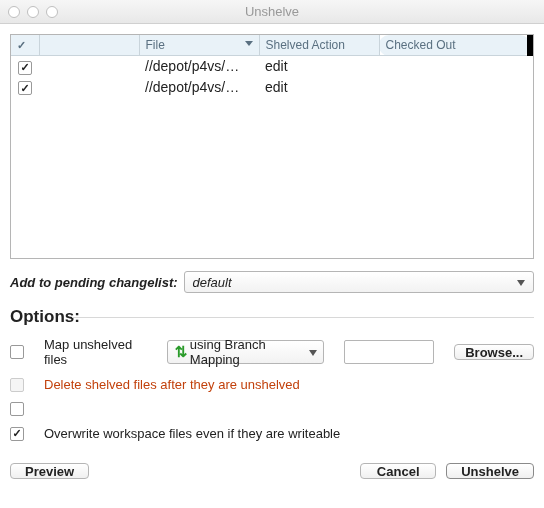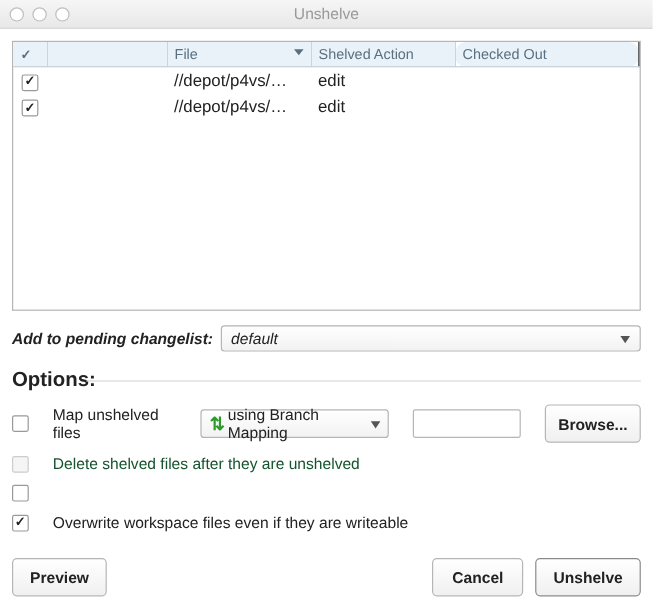--- a/index.html
+++ b/index.html
@@ -53,21 +53,21 @@
     color: #5a7081;
     font-weight: normal;
     font-size: 12px;
     text-align: left;
     padding: 3px 6px;
     border-right: 1px solid #c9d4db;
     border-bottom: 1px solid #c9d4db;
     position: relative;
     white-space: nowrap;
   }
-  thead th:last-child { border-right: 1px solid #000000; border-radius: 10px; }
+  thead th:last-child { border-right: 6px solid #000000; border-radius: 10px; }
   tbody td {
     padding: 2px 6px;
     font-size: 14px;
     white-space: nowrap;
     overflow: hidden;
     text-overflow: ellipsis;
   }
   .col-check { width: 28px; text-align: center; }
   .col-colour { width: 100px; }
   .col-file { width: 120px; }
@@ -139,21 +139,21 @@
     display: inline-flex;
     align-items: center;
     justify-content: center;
     font-size: 11px;
     line-height: 1;
     flex-shrink: 0;
   }
   .checkbox.checked::before { content: "✓"; color: #222; font-weight: bold; }
   .checkbox.disabled { border-color: #ccc; background: #f5f5f5; }
   .opt-label { font-size: 13px; }
-  .opt-label.disabled { color: #14532d; }
+  .opt-label.disabled { color: #c2410c; }
   .small-select {
     height: 24px;
     border: 1px solid #b5b5b5;
     border-radius: 3px;
     background: linear-gradient(#fff,#f2f2f2);
     display: flex;
     align-items: center;
     padding: 0 22px 0 6px;
     position: relative;
     font-size: 13px;
@@ -178,21 +178,21 @@
     margin-right: 2px;
   }
   .textinput {
     height: 24px;
     border: 1px solid #b5b5b5;
     border-radius: 2px;
     background: #fff;
     width: 90px;
   }
   .btn {
-    height: 32px;
+    height: 16px;
     min-width: 76px;
     padding: 0 14px;
     border: 1px solid #b5b5b5;
     border-radius: 4px;
     background: linear-gradient(#ffffff,#f0f0f0);
     font-size: 13px;
     font-weight: bold;
     display: inline-flex;
     align-items: center;
     justify-content: center;

